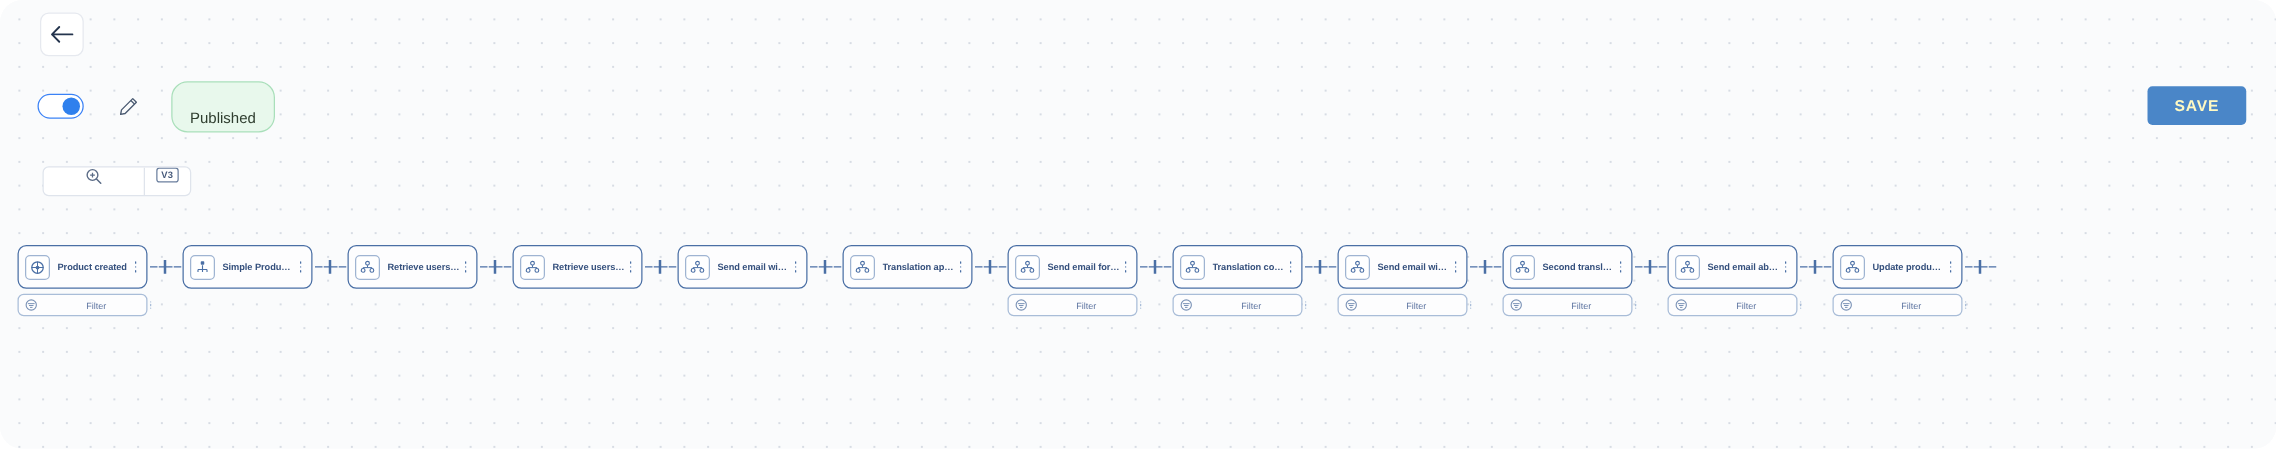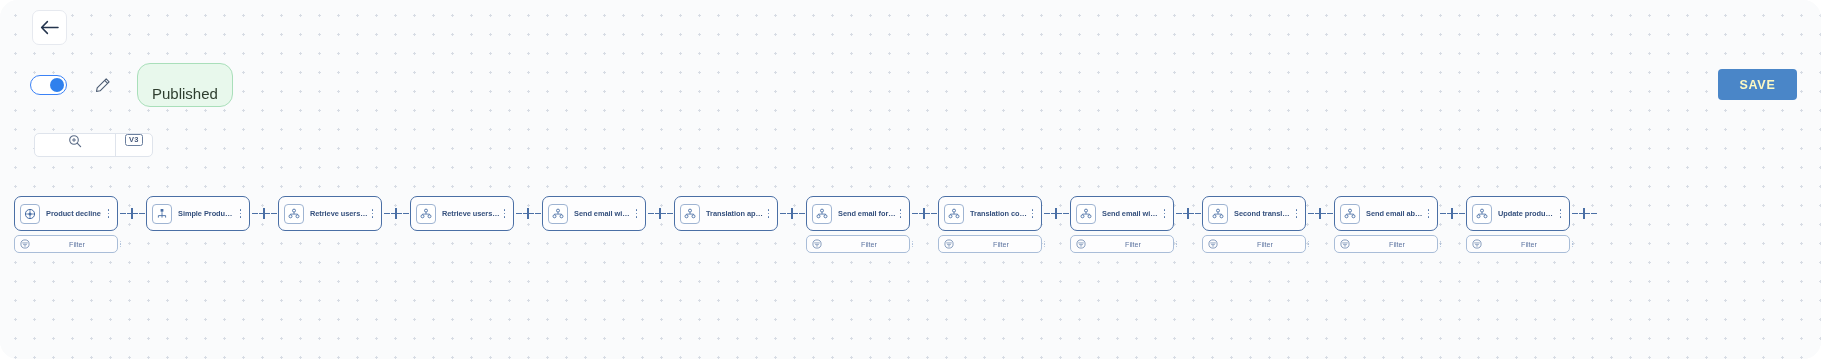--- a/index.html
+++ b/index.html
@@ -98,21 +98,21 @@
     cursor: pointer;
   }
 
   .status-badge {
     margin-left: 24px;
     background: #e8f8ec;
     border: 1px solid #a9dfba;
     color: #2f3e2f;
     border-radius: 13px;
     padding: 22px 14px 5px;
-    font-size: 15px;
+    font-size: 12px;
     line-height: 1;
     white-space: nowrap;
   }
 
   
   .save-button {
     position: absolute;
     right: 24px;
     top: 69px;
     width: 79px;
@@ -390,21 +390,21 @@
   <div class="flow-row" id="flow-row">
       <div class="node-wrap">
         <div class="node-card">
           <span class="node-icon-box">
             <svg width="12" height="12" viewBox="0 0 12 12" fill="none">
               <circle cx="6" cy="6" r="4.6" stroke="#4a6fa5" stroke-width="1"></circle>
               <path d="M6 1.4v9.2M1.4 6h9.2" stroke="#4a6fa5" stroke-width="0.8"></path>
               <circle cx="6" cy="6" r="1.5" fill="#4a6fa5"></circle>
             </svg>
           </span>
-          <span class="node-label">Product decline</span>
+          <span class="node-label">Product created</span>
           <span class="node-menu">
             <i></i>
             <i></i>
             <i></i>
           </span>
         </div>
         <div class="filter-row">
           <span class="filter-icon">
             <svg width="10" height="10" viewBox="0 0 10 10" fill="none">
               <circle cx="5" cy="5" r="4.1" stroke="#7b93b7" stroke-width="0.9"></circle>

